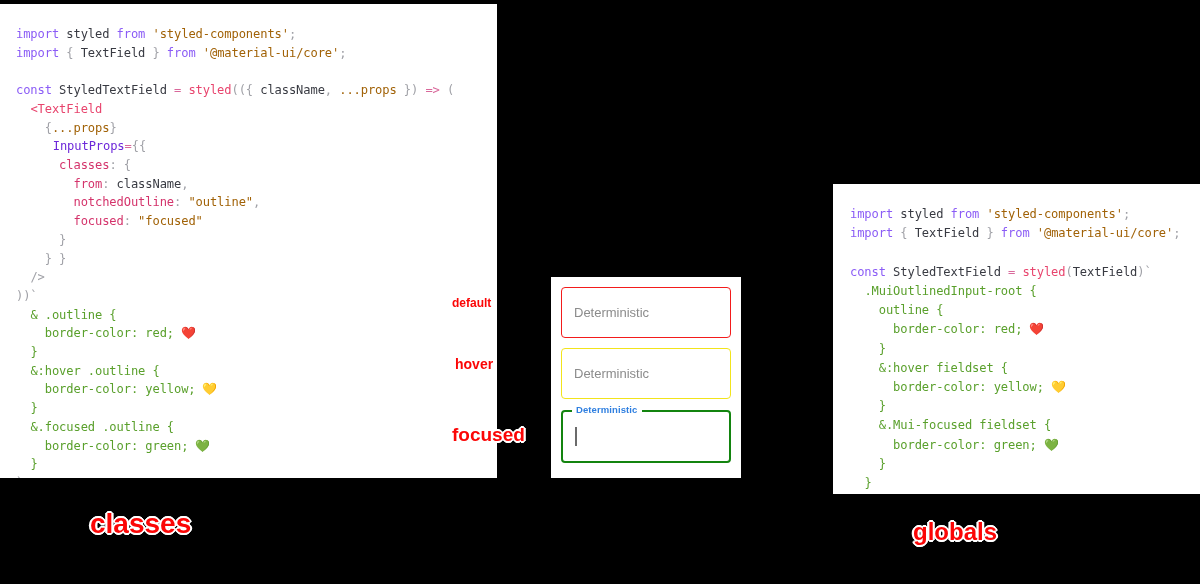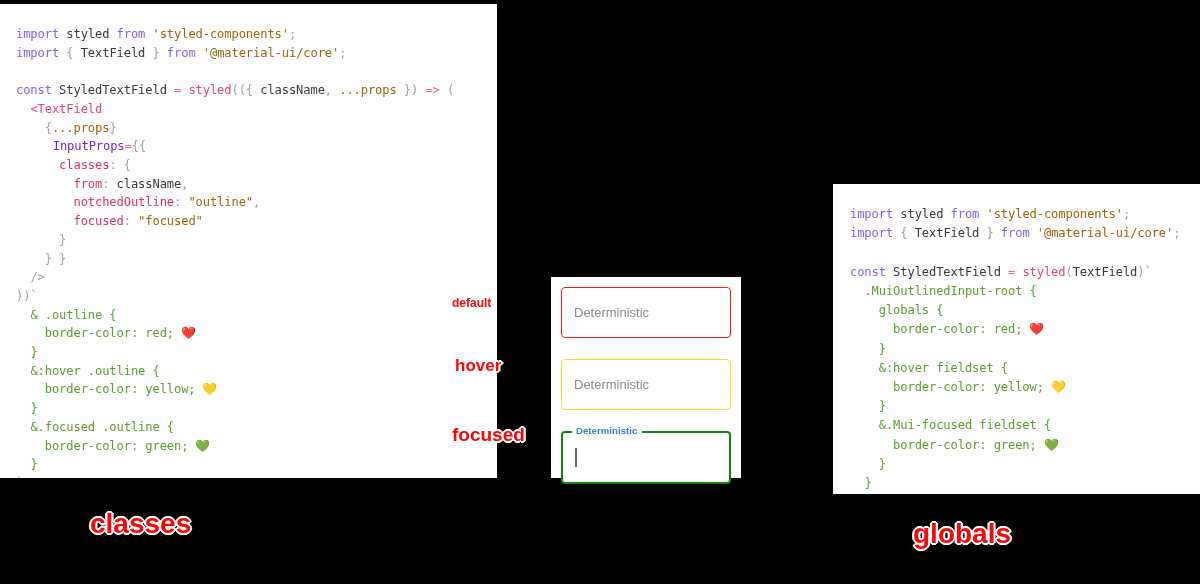--- a/index.html
+++ b/index.html
@@ -72,21 +72,21 @@
   }
   .textfield {
     position: relative;
     box-sizing: border-box;
     height: 51px;
     border-radius: 4px;
     background: #ffffff;
     display: flex;
     align-items: center;
     padding: 4px 12px;
-    margin-bottom: 21px;
+    margin-bottom: 10px;
     font-family: "Liberation Sans", sans-serif;
     font-size: 13px;
     color: #8b8b8b;
   }
   #textfield-default { border: 1.4px solid #f31b1b; }
   #textfield-hover   { border: 1.4px solid #f2e41b; }
   #textfield-focused {
     border: 2px solid #13840f;
     color: #8b8b8b;
     height: 53px;
@@ -117,24 +117,24 @@
     font-family: "Liberation Sans", sans-serif;
     font-weight: bold;
     color: #fb0606;
     text-shadow:
        1.6px 0 #fff,  -1.6px 0 #fff,  0 1.6px #fff,  0 -1.6px #fff,
        1.2px 1.2px #fff, -1.2px 1.2px #fff, 1.2px -1.2px #fff, -1.2px -1.2px #fff,
        2.2px 0 #fff, -2.2px 0 #fff, 0 2.2px #fff, 0 -2.2px #fff;
     white-space: nowrap;
   }
   #callout-default { left: 452px; top: 296px;  font-size: 12px; }
-  #callout-hover   { left: 455px; top: 356px;  font-size: 17px; }
+  #callout-hover   { left: 455px; top: 356px;  font-size: 14px; }
   #callout-focused { left: 452px; top: 424px;  font-size: 19px; }
   #callout-classes { left: 90px;  top: 508px;  font-size: 28px; }
-  #callout-globals { left: 913px; top: 518px;  font-size: 28px; }
+  #callout-globals { left: 913px; top: 518px;  font-size: 24px; }
 </style>
 </head>
 <body>
 
 <div class="code-panel" id="code-panel-left">
   <pre class="code"><span class="t-kw">import</span> <span class="t-id">styled</span> <span class="t-kw">from</span> <span class="t-str">'styled-components'</span><span class="t-punct">;</span>
 <span class="t-kw">import</span> <span class="t-punct">{ </span><span class="t-id">TextField</span><span class="t-punct"> }</span> <span class="t-kw">from</span> <span class="t-str">'@material-ui/core'</span><span class="t-punct">;</span>
 
 <span class="t-kw">const</span> <span class="t-id">StyledTextField</span> <span class="t-op">=</span> <span class="t-fn">styled</span><span class="t-punct">(({ </span><span class="t-id">className</span><span class="t-punct">, </span><span class="t-var">...props</span><span class="t-punct"> }) </span><span class="t-op">=&gt;</span><span class="t-punct"> (</span>
   <span class="t-fn">&lt;TextField</span>
@@ -159,21 +159,21 @@
   <span class="t-css">}</span>
 <span class="t-punct">`;</span></pre>
 </div>
 
 <div class="code-panel" id="code-panel-right">
   <pre class="code"><span class="t-kw">import</span> <span class="t-id">styled</span> <span class="t-kw">from</span> <span class="t-str">'styled-components'</span><span class="t-punct">;</span>
 <span class="t-kw">import</span> <span class="t-punct">{ </span><span class="t-id">TextField</span><span class="t-punct"> }</span> <span class="t-kw">from</span> <span class="t-str">'@material-ui/core'</span><span class="t-punct">;</span>
 
 <span class="t-kw">const</span> <span class="t-id">StyledTextField</span> <span class="t-op">=</span> <span class="t-fn">styled</span><span class="t-punct">(</span><span class="t-id">TextField</span><span class="t-punct">)`</span>
   <span class="t-css">.MuiOutlinedInput-root {</span>
-    <span class="t-css">globals {</span>
+    <span class="t-css">outline {</span>
       <span class="t-css">border-color: red; </span><span class="emoji">❤️</span>
     <span class="t-css">}</span>
     <span class="t-css">&amp;:hover fieldset {</span>
       <span class="t-css">border-color: yellow; </span><span class="emoji">💛</span>
     <span class="t-css">}</span>
     <span class="t-css">&amp;.Mui-focused fieldset {</span>
       <span class="t-css">border-color: green; </span><span class="emoji">💚</span>
     <span class="t-css">}</span>
   <span class="t-css">}</span>
 </pre>

